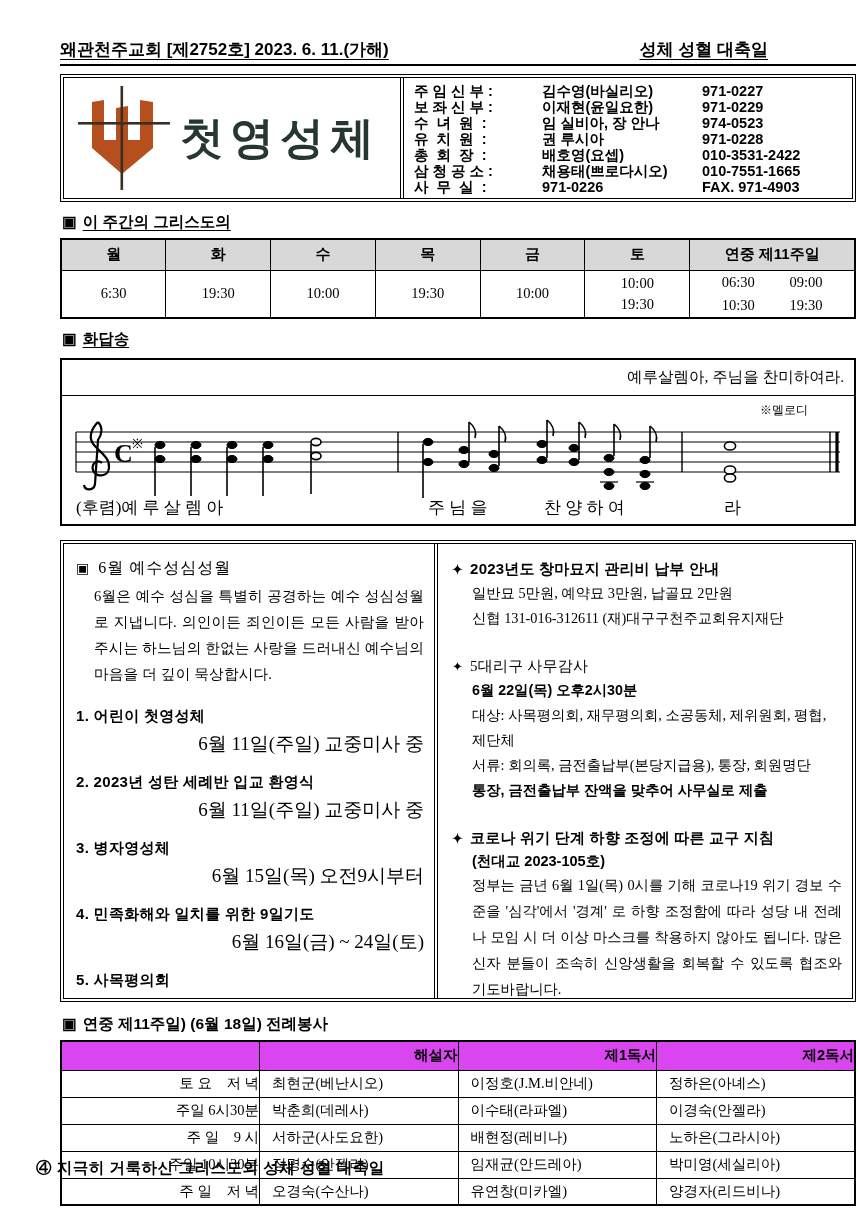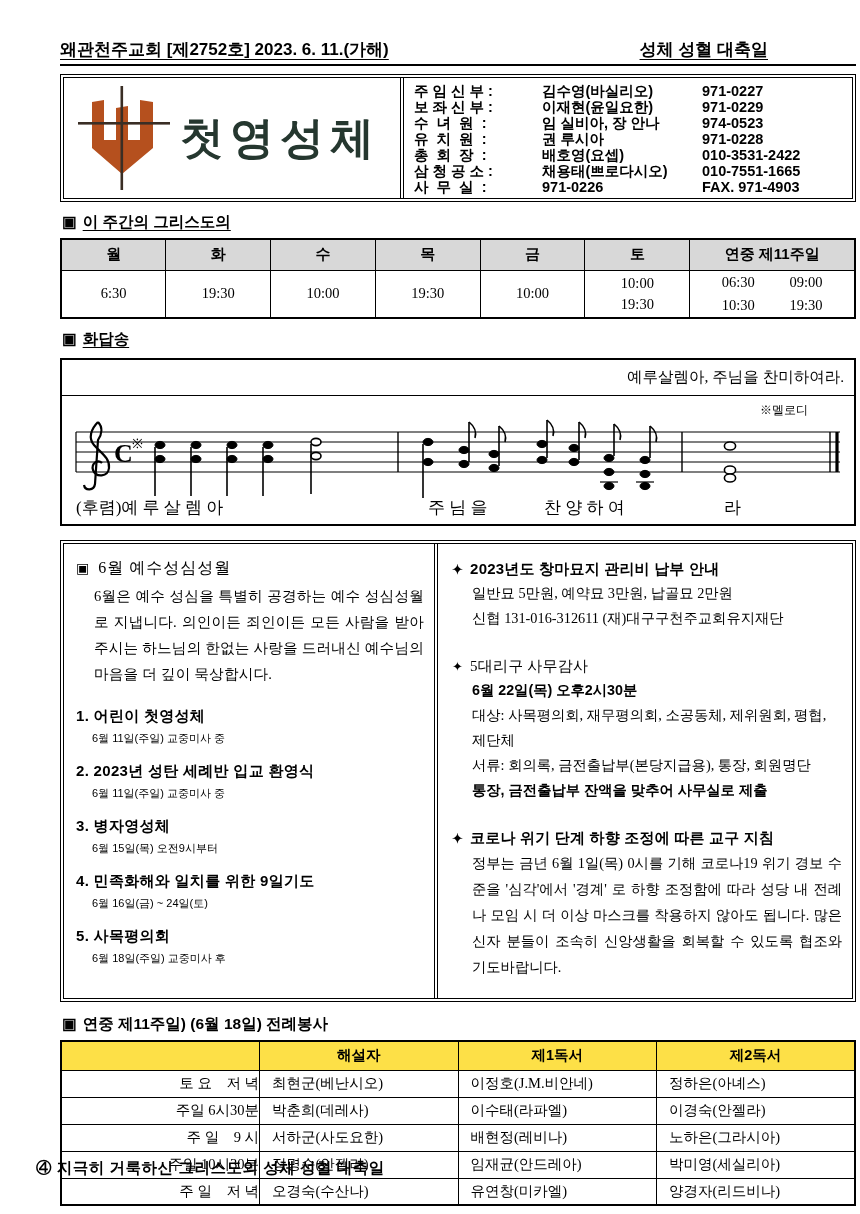--- a/index.html
+++ b/index.html
@@ -72,35 +72,35 @@
   .col-right { flex:1; border-left:4px double #000; padding:14px 10px 10px 14px; }
 
   .intro-title { font-family:"Liberation Serif", serif; font-size:16px; letter-spacing:1px; }
   .intro-title .blt { font-size:14px; margin-right:8px; }
   .intro-body {
     font-family:"Liberation Serif", serif; font-size:14.6px; line-height:26px;
     margin:4px 0 0 18px; letter-spacing:0.2px; text-align:justify;
   }
   .notice-item { margin-top:16px; }
   .notice-item .t { font-size:15px; font-weight:bold; letter-spacing:0.3px; }
-  .notice-item .d { font-family:Liberation Sans, sans-serif; font-size:11px; margin:5px 0 0 16px; }
+  .notice-item .d { font-family:Liberation Serif, serif; font-size:19px; margin:5px 0 0 16px;text-align:right; }
 
   .r-block { margin-bottom:24px; }
   .r-title { font-size:15px; font-weight:bold; letter-spacing:0.2px; line-height:22px; }
   .r-title .blt { margin-right:7px; font-size:13px; }
   .r-title.plain { font-weight:normal; font-family:"Liberation Serif", serif; }
   .r-line { font-family:"Liberation Serif", serif; font-size:14.3px; line-height:25px; margin-left:20px; }
   .r-line.bold { font-family:"Liberation Sans", sans-serif; font-weight:bold; }
   .r-body { font-family:"Liberation Serif", serif; font-size:14.3px; line-height:26px; margin-left:20px; text-align:justify; }
   .r-sub { font-weight:bold; font-size:14.5px; margin-left:20px; line-height:22px; }
 
   
   .roster-table { border:2.5px solid #000; margin-top:2px; }
   .roster-table th, .roster-table td { border:1.5px solid #000; font-size:14.5px; }
-  .roster-table th { background:#fde047; height:29px; }
+  .roster-table th { background:#d946ef; height:29px;text-align:right; }
   .roster-table td { height:27px; font-family:"Liberation Serif", serif; }
   .roster-table td.c0 { text-align:right; white-space:pre; }
   .roster-table td.cx { padding-left:12px; }
   .roster-table col { width:25%; }
 
   
   .page-footer { position:absolute; left:36px; top:1158px; font-size:15.5px; font-weight:bold; letter-spacing:0.5px; }
 </style>
 </head>
 <body>
@@ -346,20 +346,21 @@
       <div class="r-block">
         <div class="r-title plain"><span class="blt">✦</span><span>5대리구 사무감사</span></div>
         <div class="r-line bold">6월 22일(목) 오후2시30분</div>
         <div class="r-line">대상: 사목평의회, 재무평의회, 소공동체, 제위원회, 평협, 제단체</div>
         <div class="r-line">서류: 회의록, 금전출납부(본당지급용), 통장, 회원명단</div>
         <div class="r-line bold">통장, 금전출납부 잔액을 맞추어 사무실로 제출</div>
       </div>
 
       <div class="r-block">
         <div class="r-title"><span class="blt">✦</span><span>코로나 위기 단계 하향 조정에 따른 교구 지침</span></div>
+        <div class="r-sub">(천대교 2023-105호)</div>
         <div class="r-body">정부는 금년 6월 1일(목) 0시를 기해 코로나19 위기 경보 수준을 '심각'에서 '경계' 로 하향 조정함에 따라 성당 내 전례나 모임 시 더 이상 마스크를 착용하지 않아도 됩니다. 많은 신자 분들이 조속히 신앙생활을 회복할 수 있도록 협조와 기도바랍니다.</div>
       </div>
     </div>
   </div>
 
   <div class="sec-title" style="margin-top:12px">
     <span class="blt">▣</span><span class="txt">연중 제11주일) (6월 18일) 전례봉사</span>
   </div>
   <table class="roster-table">
     <colgroup>

